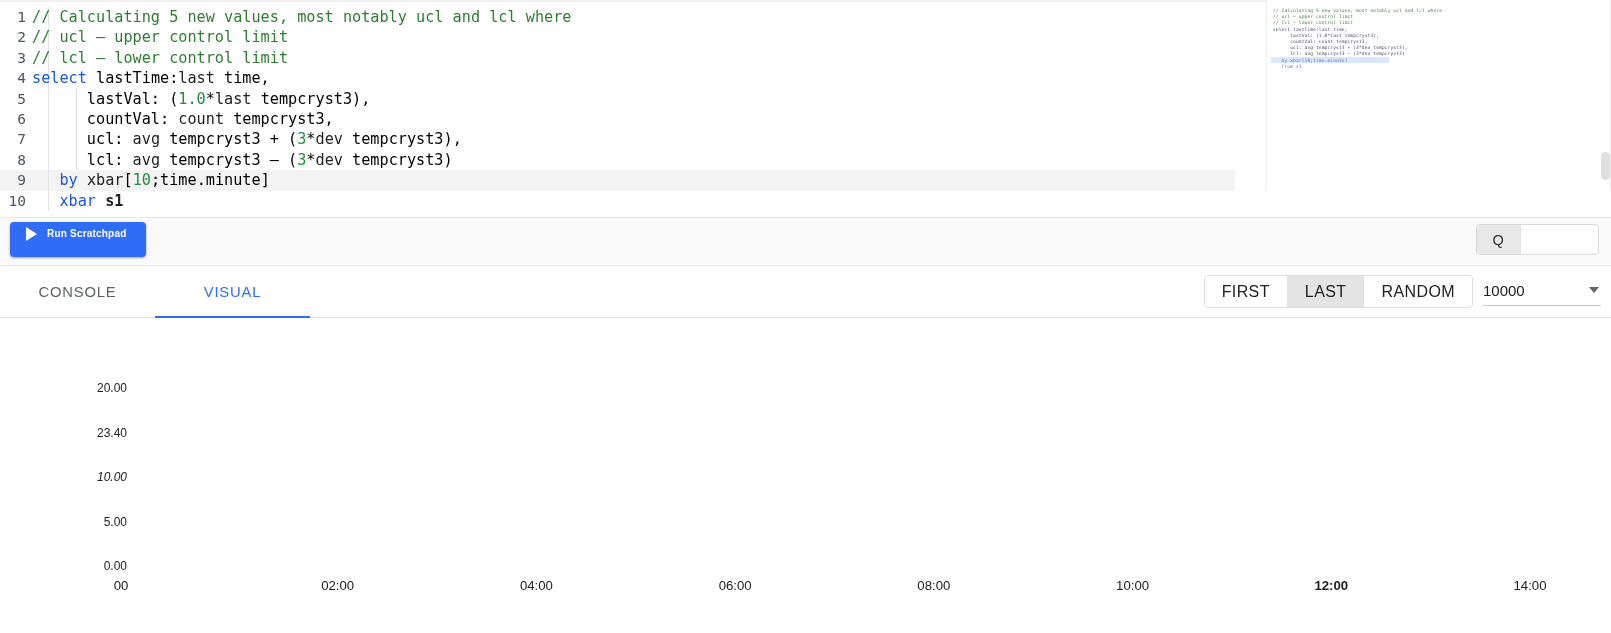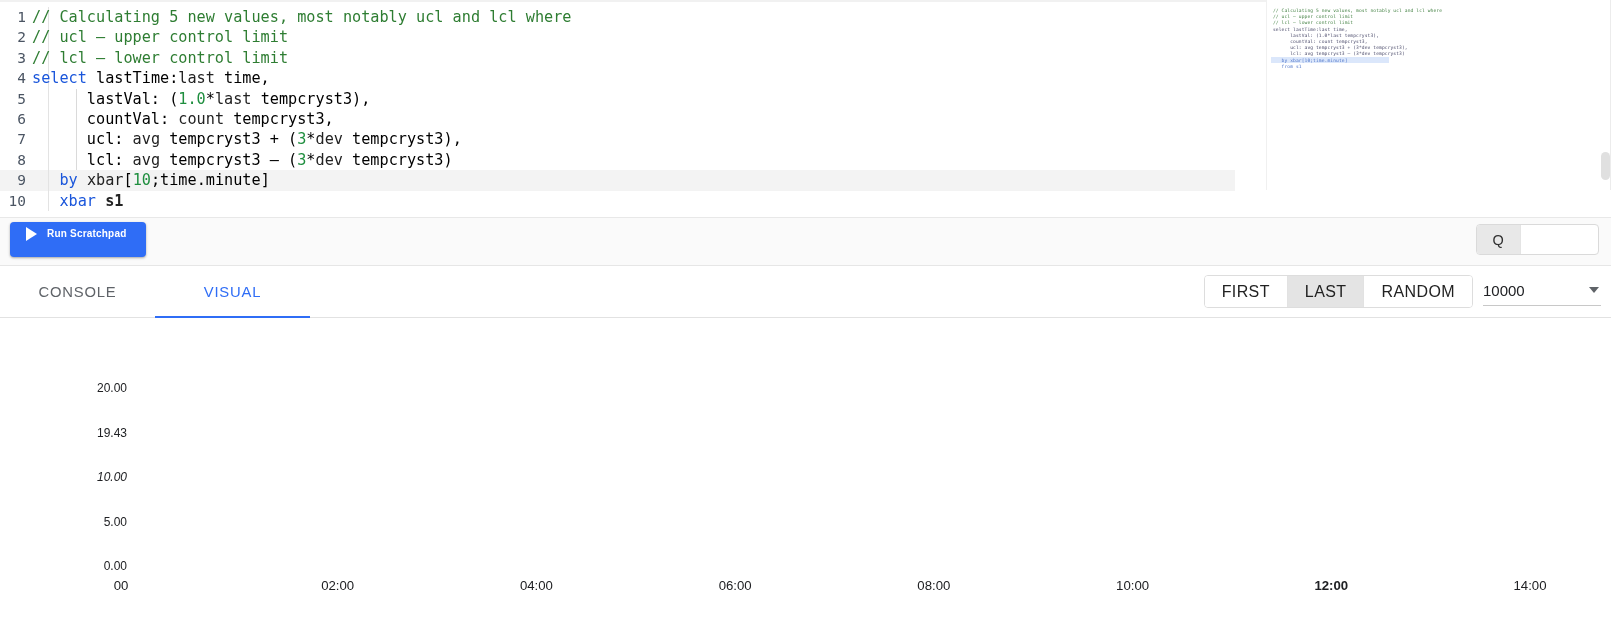--- a/index.html
+++ b/index.html
@@ -220,21 +220,21 @@
         <line x1="133" x2="139" y1="432.6666666666667" y2="432.6666666666667" stroke="#3c4043" stroke-width="2"></line>
         <line x1="133" x2="139" y1="388.22222222222223" y2="388.22222222222223" stroke="#3c4043" stroke-width="2"></line>
         <polyline points="139.0,563.3 154.0,537.6 169.1,555.3 184.1,562.4 199.2,561.6 214.2,558.0 229.3,557.1 244.3,560.7 259.3,563.3 274.4,574.0 289.4,565.1 304.5,564.2 319.5,560.7 334.5,562.4 349.6,564.2 364.6,565.1 379.7,563.3 394.7,564.2 409.8,565.1 424.8,561.6 439.8,563.3 454.9,565.1 469.9,518.9 485.0,555.3 500.0,562.4 515.1,563.3 530.1,549.1 545.1,558.9 560.2,557.1 575.2,561.6 590.3,563.3 605.3,562.4 620.3,556.2 635.4,553.6 650.4,558.0 665.5,554.4 680.5,550.9 695.6,551.8 710.6,554.4 725.6,562.4 740.7,560.7 755.7,564.2 770.8,558.0 785.8,555.3 800.9,551.8 815.9,558.0 830.9,563.3 846.0,521.6 861.0,557.1 876.1,564.2 891.1,563.3 906.1,558.0 921.2,556.2 936.2,558.9 951.3,560.7 966.3,562.4 981.4,555.3 996.4,559.8 1011.4,564.2 1026.5,561.6 1041.5,555.3 1056.6,558.0 1071.6,563.3 1086.7,562.4 1101.7,557.1 1116.7,561.6 1131.8,564.2 1146.8,558.9 1161.9,554.4 1176.9,556.2 1191.9,562.4 1207.0,560.7 1222.0,553.6 1237.1,529.6 1252.1,557.1 1267.2,563.3 1282.2,564.2 1297.2,561.6 1312.3,558.9 1327.3,553.6 1342.4,558.0 1357.4,564.2 1372.5,563.3 1387.5,560.7 1402.5,556.2 1417.6,558.9 1432.6,564.2 1447.7,562.4 1462.7,555.3 1477.7,557.1 1492.8,563.3 1507.8,561.6 1522.9,550.0 1537.9,558.0 1553.0,563.3 1568.0,560.7 1583.0,557.1" fill="none" stroke="#9fdcef" stroke-width="1.7" stroke-linejoin="round" stroke-linecap="round"></polyline>
         <polyline points="139.0,417.6 154.0,451.3 169.1,408.7 184.1,415.8 199.2,386.4 214.2,388.2 229.3,392.7 244.3,390.0 259.3,385.6 274.4,374.9 289.4,391.8 304.5,393.6 319.5,396.2 334.5,391.8 349.6,390.9 364.6,391.8 379.7,393.6 394.7,382.9 409.8,367.8 424.8,384.7 439.8,386.4 454.9,377.6 469.9,366.0 485.0,406.9 500.0,457.6 515.1,404.2 530.1,400.7 545.1,396.2 560.2,387.3 575.2,382.9 590.3,391.8 605.3,393.6 620.3,388.2 635.4,387.3 650.4,382.9 665.5,389.1 680.5,396.2 695.6,402.4 710.6,384.7 725.6,382.9 740.7,393.6 755.7,397.1 770.8,394.4 785.8,391.8 800.9,382.9 815.9,390.9 830.9,399.8 846.0,413.1 861.0,468.2 876.1,409.6 891.1,404.2 906.1,398.9 921.2,389.1 936.2,390.0 951.3,393.6 966.3,394.4 981.4,395.3 996.4,396.2 1011.4,389.1 1026.5,387.3 1041.5,393.6 1056.6,396.2 1071.6,398.0 1086.7,395.3 1101.7,390.9 1116.7,387.3 1131.8,393.6 1146.8,398.0 1161.9,399.8 1176.9,391.8 1191.9,393.6 1207.0,401.6 1222.0,415.8 1237.1,429.1 1252.1,404.2 1267.2,398.0 1282.2,393.6 1297.2,390.0 1312.3,387.3 1327.3,389.1 1342.4,391.8 1357.4,387.3 1372.5,382.0 1387.5,382.9 1402.5,390.9 1417.6,396.2 1432.6,402.4 1447.7,398.0 1462.7,389.1 1477.7,384.7 1492.8,393.6 1507.8,394.4 1522.9,396.2 1537.9,393.6 1553.0,404.2 1568.0,414.0 1583.0,397.1" fill="none" stroke="#ef5f79" stroke-width="1.7" stroke-linejoin="round" stroke-linecap="round"></polyline>
         <polyline points="139.0,436.2 154.0,495.8 169.1,471.8 184.1,495.8 199.2,417.6 214.2,473.6 229.3,495.8 244.3,419.3 259.3,478.0 274.4,496.7 289.4,493.1 304.5,489.6 319.5,496.7 334.5,418.4 349.6,492.2 364.6,490.4 379.7,478.0 394.7,489.6 409.8,485.1 424.8,449.6 439.8,493.1 454.9,442.4 469.9,494.0 485.0,407.8 500.0,448.7 515.1,494.9 530.1,484.2 545.1,494.0 560.2,489.6 575.2,494.9 590.3,421.1 605.3,477.1 620.3,492.2 635.4,491.3 650.4,490.4 665.5,466.4 680.5,494.0 695.6,492.2 710.6,477.1 725.6,422.0 740.7,493.1 755.7,492.2 770.8,494.9 785.8,486.0 800.9,491.3 815.9,422.9 830.9,484.2 846.0,493.1 861.0,489.6 876.1,465.6 891.1,493.1 906.1,490.4 921.2,488.7 936.2,481.6 951.3,493.1 966.3,415.8 981.4,484.2 996.4,492.2 1011.4,488.7 1026.5,422.9 1041.5,491.3 1056.6,482.4 1071.6,491.3 1086.7,454.9 1101.7,491.3 1116.7,484.2 1131.8,491.3 1146.8,489.6 1161.9,476.2 1176.9,492.2 1191.9,421.1 1207.0,489.6 1222.0,488.7 1237.1,486.9 1252.1,429.1 1267.2,489.6 1282.2,416.7 1297.2,491.3 1312.3,486.0 1327.3,491.3 1342.4,446.9 1357.4,489.6 1372.5,477.1 1387.5,488.7 1402.5,422.0 1417.6,487.8 1432.6,489.6 1447.7,488.7 1462.7,485.1 1477.7,489.6 1492.8,421.1 1507.8,490.4 1522.9,483.3 1537.9,490.4 1553.0,460.2 1568.0,459.3" fill="none" stroke="#5b8def" stroke-width="1.7" stroke-linejoin="round" stroke-linecap="round"></polyline>
       </svg>
     <div id="axis-labels">
         <div class="ytick" style="left: 65px; top: 241px;">0.00</div>
         <div class="ytick" style="left: 65px; top: 196.556px;">5.00</div>
         <div class="ytick" style="left: 65px; top: 152.111px; font-style: italic;">10.00</div>
-        <div class="ytick" style="left: 65px; top: 107.667px;">19.43</div>
+        <div class="ytick" style="left: 65px; top: 107.667px;">23.40</div>
         <div class="ytick" style="left: 65px; top: 63.2222px;">20.00</div>
         <div class="xtick" style="left: 91px; top: 260px;">00</div>
         <div class="xtick" style="left: 307.714px; top: 260px;">02:00</div>
         <div class="xtick" style="left: 506.429px; top: 260px;">04:00</div>
         <div class="xtick" style="left: 705.143px; top: 260px;">06:00</div>
         <div class="xtick" style="left: 903.857px; top: 260px;">08:00</div>
         <div class="xtick" style="left: 1102.57px; top: 260px;">10:00</div>
         <div class="xtick" style="left: 1301.29px; top: 260px; font-weight: bold;">12:00</div>
         <div class="xtick" style="left: 1500px; top: 260px;">14:00</div>
       </div>

